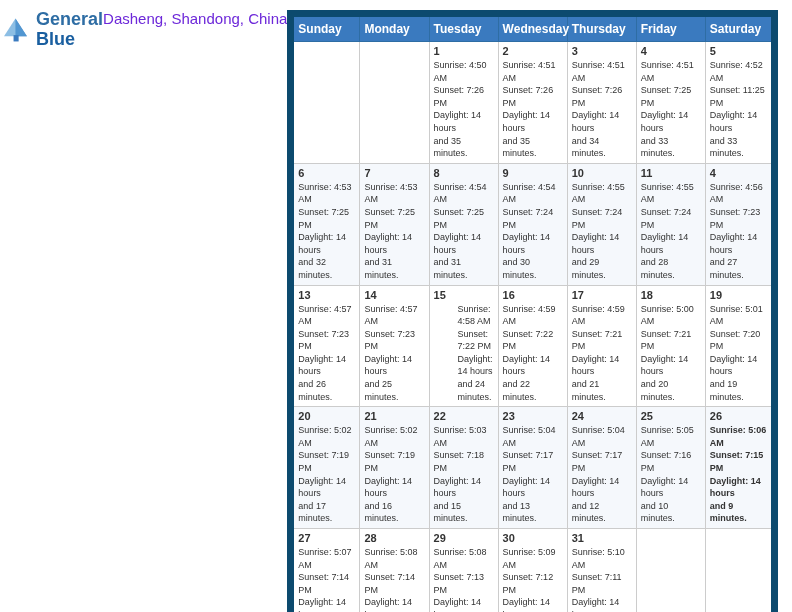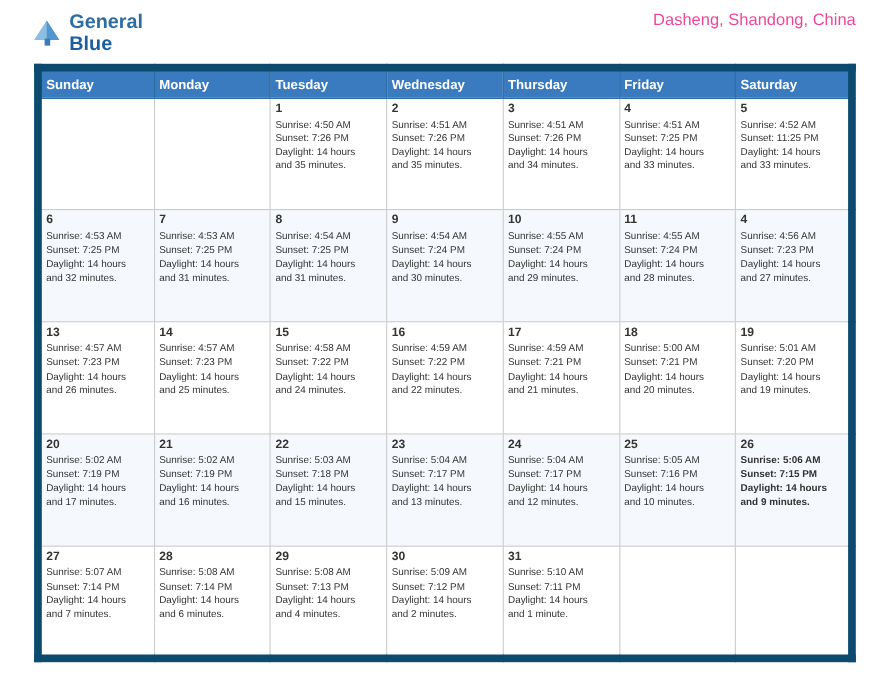--- a/index.html
+++ b/index.html
@@ -6,23 +6,23 @@
     body {
       width: 792px;
       height: 612px;
       background: #fff;
       font-family: Arial, sans-serif;
       overflow: hidden;
     }
     .page {
       width: 792px;
       height: 612px;
-      padding: 10px 14px 10px 31px;
+      padding: 10px 14px 10px 4px;
       display: flex;
-      flex-direction: column;
+      flex-direction: row;
     }
     .header {
       display: flex;
       justify-content: space-between;
       align-items: flex-start;
       margin-bottom: 8px;
     }
     .logo {
       display: flex;
       align-items: center;
@@ -45,21 +45,21 @@
       text-align: right;
     }
     .main-title {
       font-size: 32px;
       font-weight: bold;
       color: #333;
       line-height: 1.1;
     }
     .subtitle {
       font-size: 15px;
-      color: #ec4899;
+      color: #6d28d9;
     }
     .calendar {
       flex: 1;
       border: 7px solid #0c4a6e;
       border-collapse: collapse;
       width: 100%;
       table-layout: fixed;
     }
     .calendar th {
       background-color: #3a7abf;
@@ -234,21 +234,21 @@
           </td>
           <td>
             <span class="day-number">14</span>
             <div class="day-info" style="white-space: pre-line;">Sunrise: 4:57 AM
 Sunset: 7:23 PM
 Daylight: 14 hours
 and 25 minutes.</div>
           </td>
           <td>
             <span class="day-number">15</span>
-            <div class="day-info" style="white-space: pre-line;">Sunrise: 4:58 AM
+            <div class="day-info" style="white-space: pre-line; margin-left: 24px;">Sunrise: 4:58 AM
 Sunset: 7:22 PM
 Daylight: 14 hours
 and 24 minutes.</div>
           </td>
           <td>
             <span class="day-number">16</span>
             <div class="day-info" style="white-space: pre-line;">Sunrise: 4:59 AM
 Sunset: 7:22 PM
 Daylight: 14 hours
 and 22 minutes.</div>

